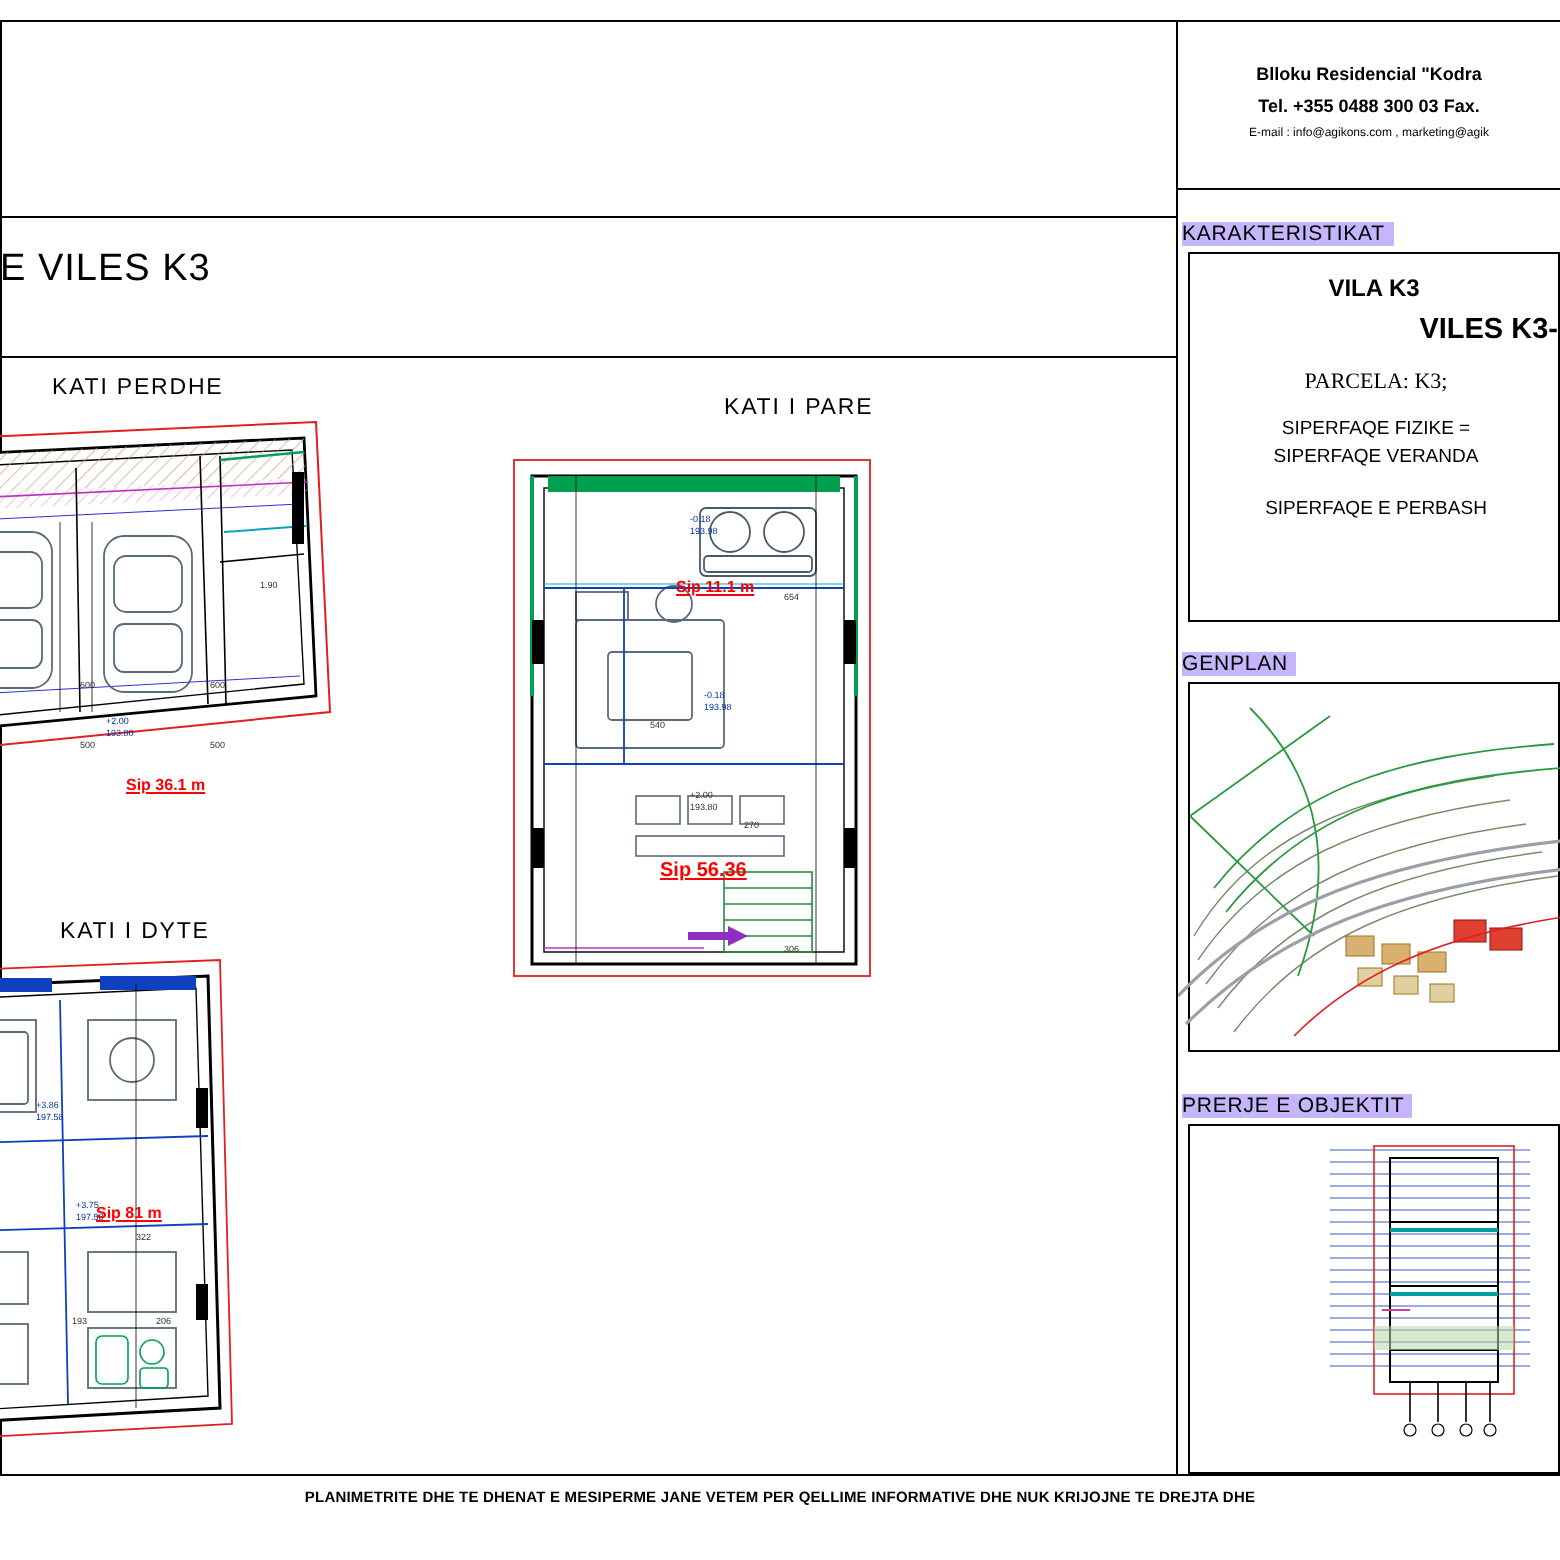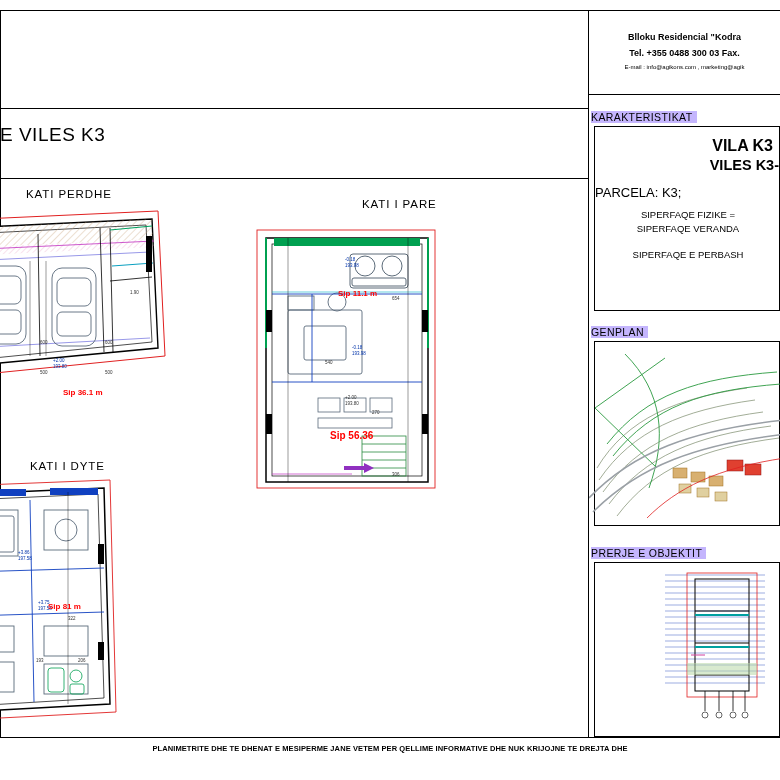--- a/index.html
+++ b/index.html
@@ -141,44 +141,46 @@
     box-sizing: border-box;
   }
 
   .karak-label { left: 2px;  top: 101px; }
   .karak-box   { left: 5px;  top: 116px; width: 186px; height: 185px; }
 
   .vila-name {
     position: absolute;
     left: 0; top: 10px;
     width: 186px;
-    text-align: right;
-    padding-right: 8px;
+    text-align: center;
+    padding-right: 2px;
     box-sizing: border-box;
-    font-size: 16px;
+    font-size: 12px;
     font-weight: bold;
     white-space: nowrap;
   }
   .vila-code {
     position: absolute;
     left: 0; top: 30px;
     width: 186px;
     text-align: right;
     padding-right: 2px;
     box-sizing: border-box;
     font-size: 14.5px;
     font-weight: bold;
     white-space: nowrap;
   }
   .parcela {
     position: absolute;
     left: 0; top: 58px;
     width: 186px;
-    font-size: 13px;
-    white-space: nowrap;
+    text-align: center;
+    font-size: 11px;
+    white-space: nowrap;
+    font-family: Liberation Serif, serif;
   }
   .sip1 {
     position: absolute;
     left: 0; top: 82px;
     width: 186px;
     text-align: center;
     font-size: 9.5px;
     white-space: nowrap;
   }
   .sip2 {
@@ -216,20 +218,21 @@
     white-space: nowrap;
   }
 
   
   .red-txt {
     position: absolute;
     color: #ff0000;
     font-size: 8px;
     font-weight: bold;
     white-space: nowrap;
+    text-decoration: underline;
   }
   .tiny-txt {
     position: absolute;
     font-size: 4.5px;
     color: #333;
     white-space: nowrap;
   }
   .tiny-blue {
     position: absolute;
     font-size: 4.5px;

